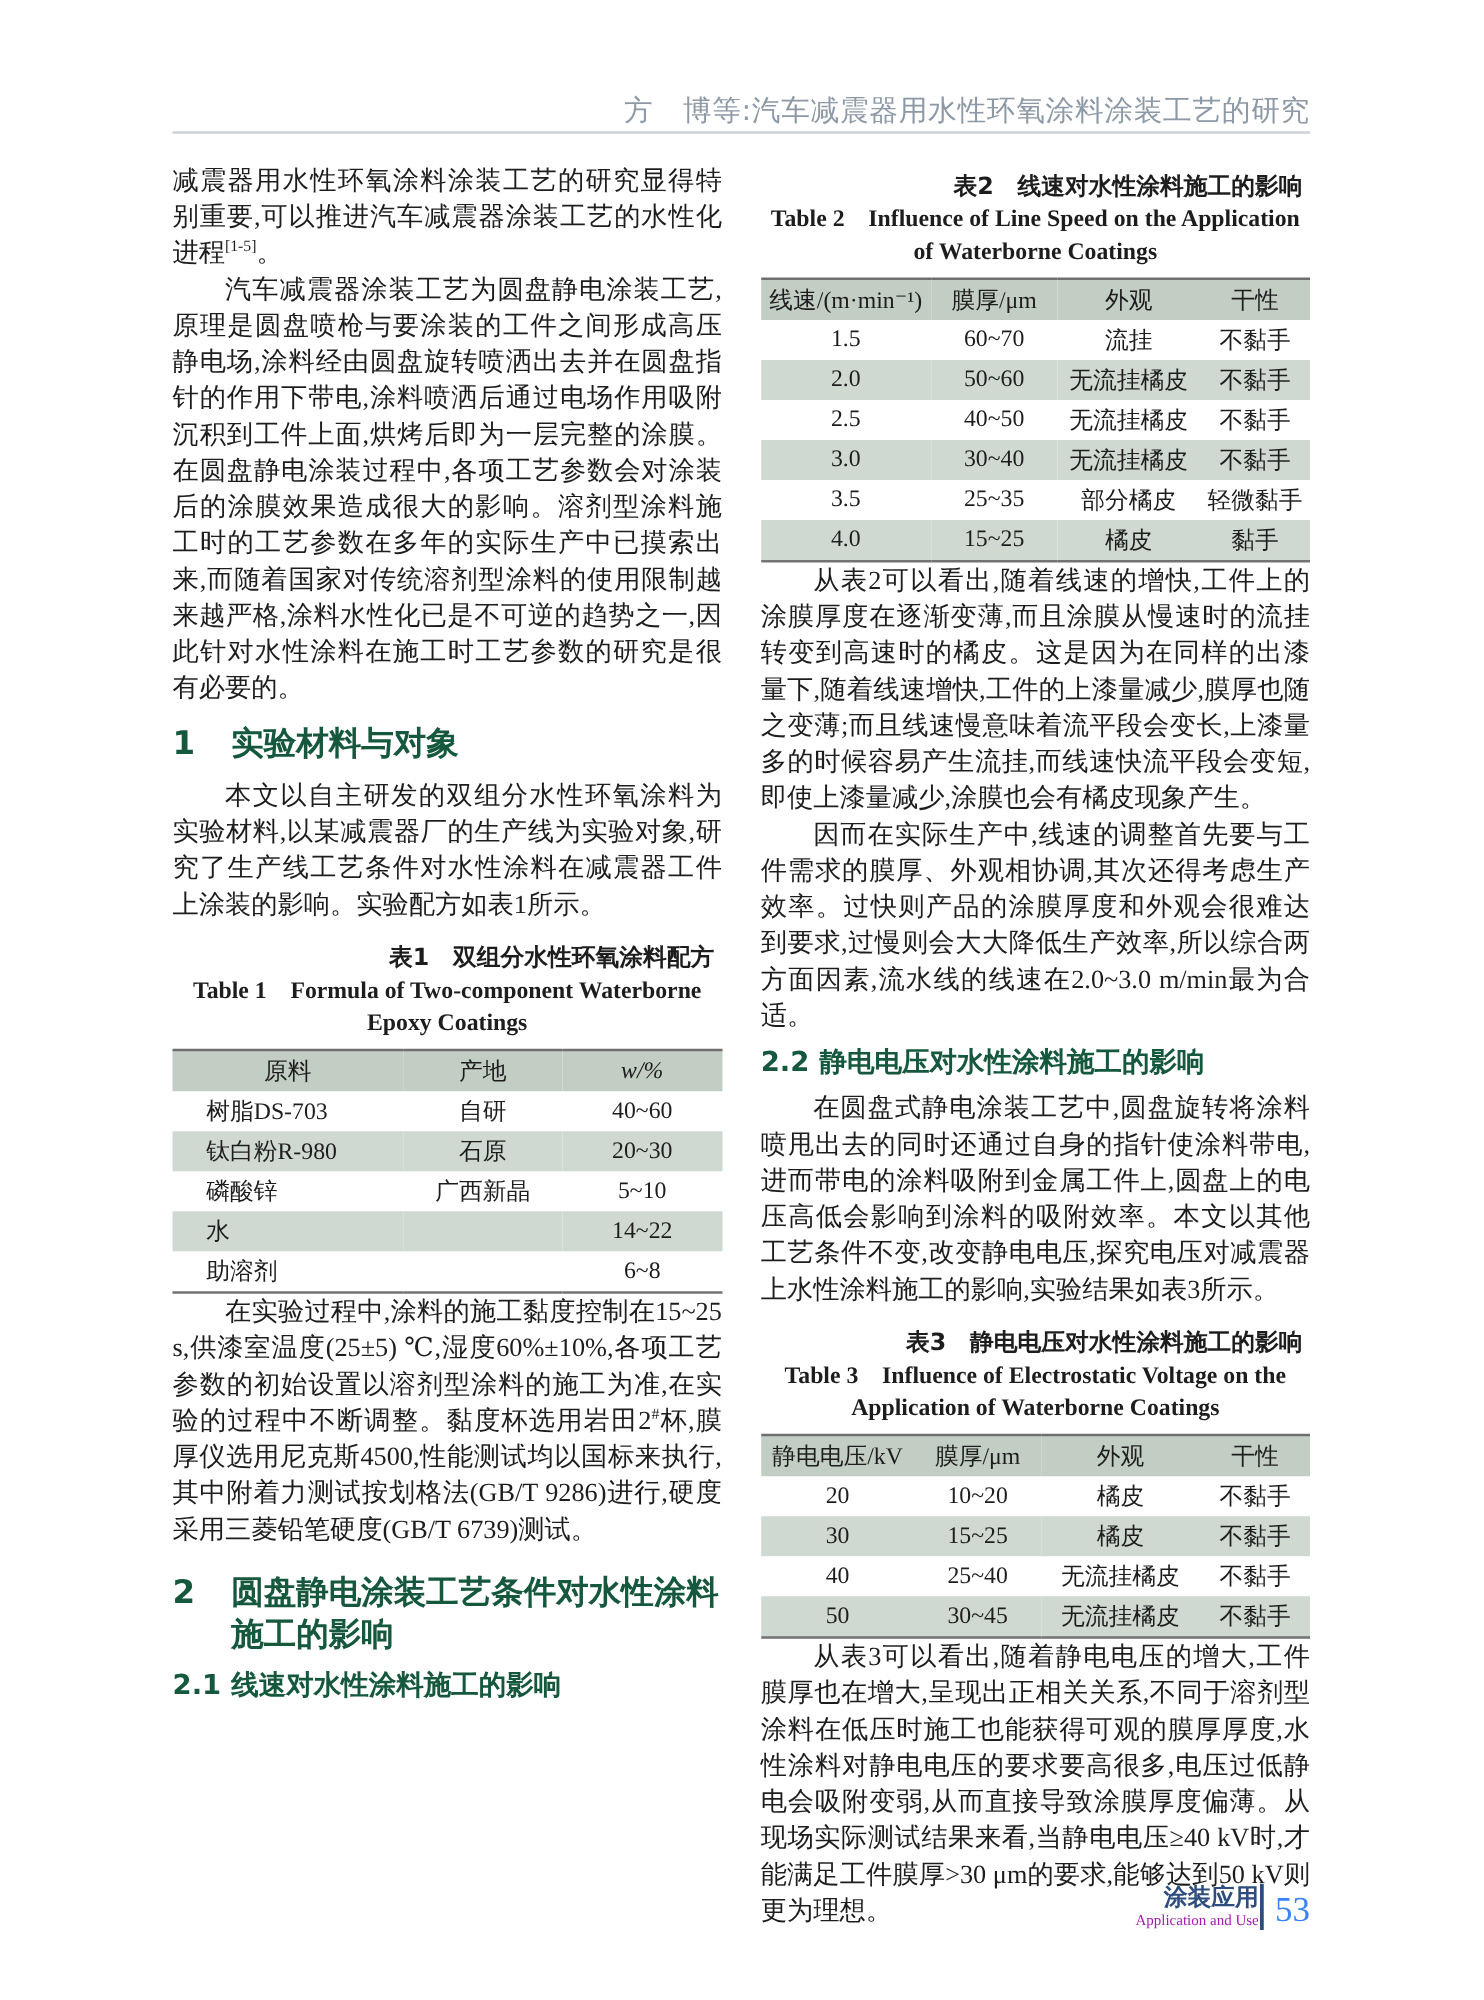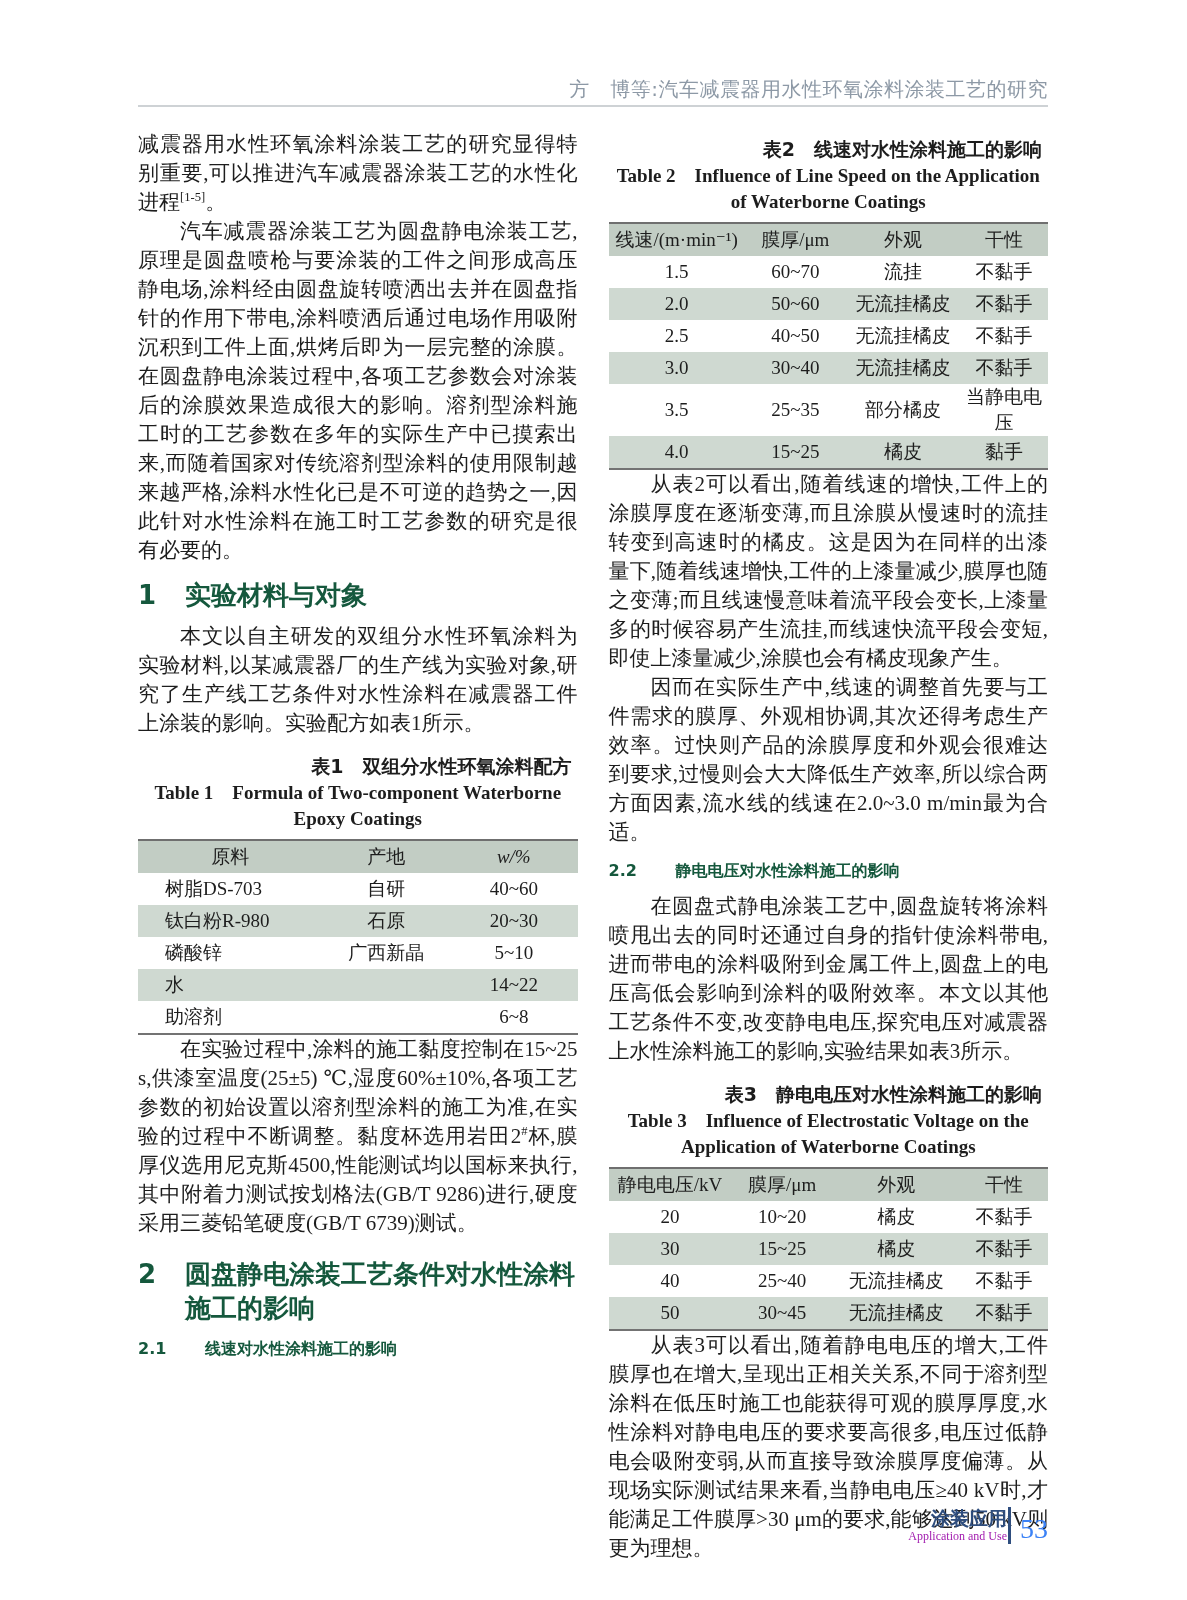--- a/index.html
+++ b/index.html
@@ -9,21 +9,21 @@
     background:#ffffff;
     overflow:hidden;
     font-family:"Liberation Serif","DejaVu Serif",serif;
     color:#1d1d1d;
   }
   
   .running-head {
     position:absolute; top:79px; left:138px; right:139px;
     text-align:right;
     font-family:"DejaVu Sans","Liberation Sans",sans-serif;
-    font-size:20px; line-height:20px; color:#8d99a6;
+    font-size:23px; line-height:20px; color:#8d99a6;
     letter-spacing:0.5px;
   }
   .head-rule {
     position:absolute; top:105px; left:138px; right:139px;
     border:none; border-top:2px solid #ced2d5; margin:0;
   }
   
   .columns {
     position:absolute; top:130px; left:138px; right:139px;
     display:flex; gap:31px;
@@ -41,21 +41,21 @@
     display:flex; margin:13px 0 10px;
     font-family:"DejaVu Sans","Liberation Sans",sans-serif;
     font-weight:bold; color:#15583d;
     font-size:26px; line-height:34px; text-align:left;
   }
   .sec-h .num { flex:0 0 47px; }
   .sub-h {
     display:flex; margin:10px 0 8px;
     font-family:"DejaVu Sans","Liberation Sans",sans-serif;
     font-weight:bold; color:#15583d;
-    font-size:16px; line-height:27px; text-align:left;gap:20px;
+    font-size:22px; line-height:27px; text-align:left;
   }
   .sub-h .num { flex:0 0 47px; }
   
   .caption { text-align:center; margin:15px 6px 7px; }
   .caption .cn {
     font-family:"DejaVu Sans","Liberation Sans",sans-serif;
     font-weight:bold; font-size:19px; line-height:27px;text-align:right;
   }
   .caption .en {
     font-family:"Liberation Serif","DejaVu Serif",serif;
@@ -227,21 +227,21 @@
             <tr>
               <td>3.0</td>
               <td>30~40</td>
               <td>无流挂橘皮</td>
               <td>不黏手</td>
             </tr>
             <tr>
               <td>3.5</td>
               <td>25~35</td>
               <td>部分橘皮</td>
-              <td>当静电电压</td>
+              <td>轻微黏手</td>
             </tr>
             <tr>
               <td>4.0</td>
               <td>15~25</td>
               <td>橘皮</td>
               <td>黏手</td>
             </tr>
           </tbody>
         </table>
 

